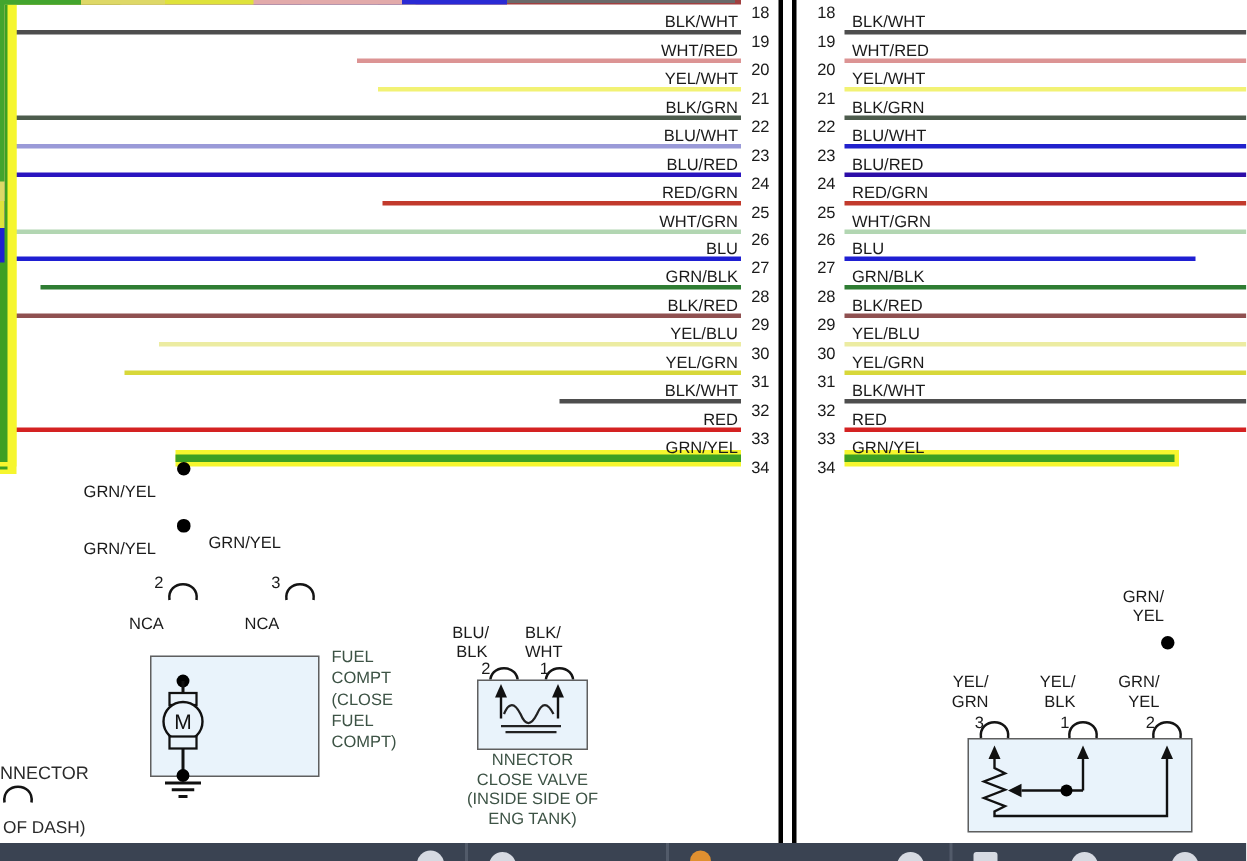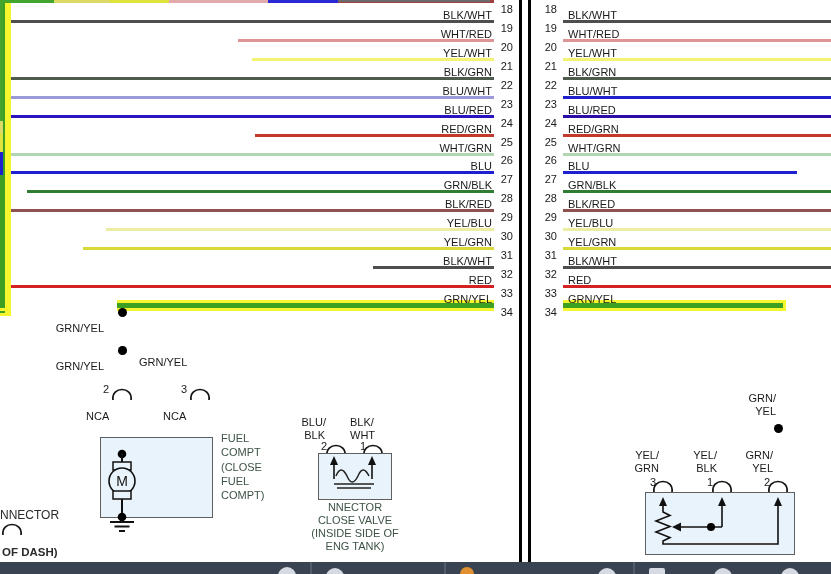--- a/index.html
+++ b/index.html
@@ -276,21 +276,21 @@
     <polygon points="73,14 77,5 81,14" fill="#111"></polygon>
     <polygon points="129,14 133,5 137,14" fill="#111"></polygon>
     <path d="M18,12 L18,20 L25,23.5 L11,29 L25,34.5 L11,40 L25,45.5 L18,49 L18,52 L133,52 L133,12" fill="none" stroke="#111" stroke-width="1.6"></path>
     <line x1="77" y1="12" x2="77" y2="35" stroke="#111" stroke-width="1.6"></line>
     <line x1="77" y1="35" x2="36" y2="35" stroke="#111" stroke-width="1.6"></line>
     <polygon points="36,30.5 27,35 36,39.5" fill="#111"></polygon>
     <circle cx="66" cy="35" r="4" fill="#000"></circle>
   </svg>
 
   <div class="txt" style="left:0px;top:509px;font-size:12px;color:#2a2a2a;">NNECTOR</div>
-  <div class="txt" style="left:2px;top:546px;font-size:11.5px;color:#2a2a2a;font-weight:bold;">OF DASH)</div>
+  <div class="txt" style="left:2px;top:546px;font-size:11.5px;color:#2a2a2a;">OF DASH)</div>
 
   <div id="toolbar">
     <div class="tsep" style="left:310px;"></div>
     <div class="tsep" style="left:444px;"></div>
     <div class="tsep" style="left:633px;"></div>
     <div class="ticon" style="left:278px;top:5px;"></div>
     <div class="ticon" style="left:326px;top:6px;"></div>
     <div class="ticon" style="left:460px;top:5px;width:14px;height:14px;background:#e09030;"></div>
     <div class="ticon" style="left:598px;top:6px;"></div>
     <div class="ticon" style="left:649px;top:6px;width:16px;height:12px;border-radius:2px;"></div>

